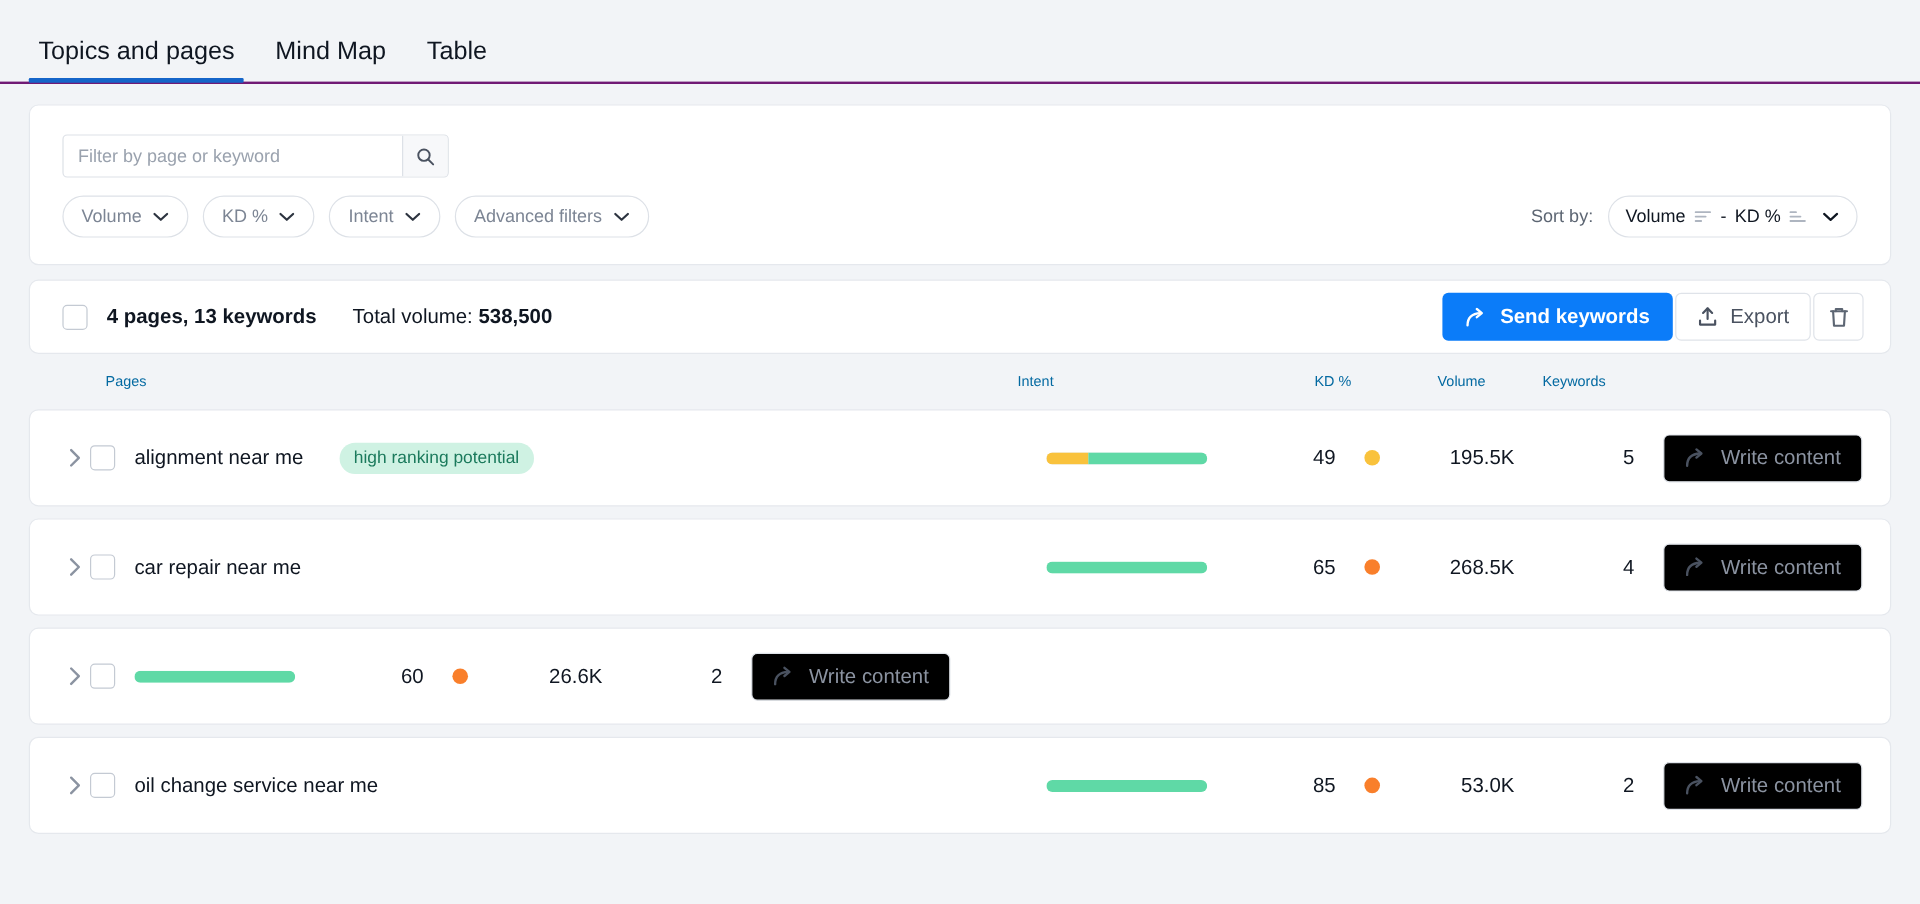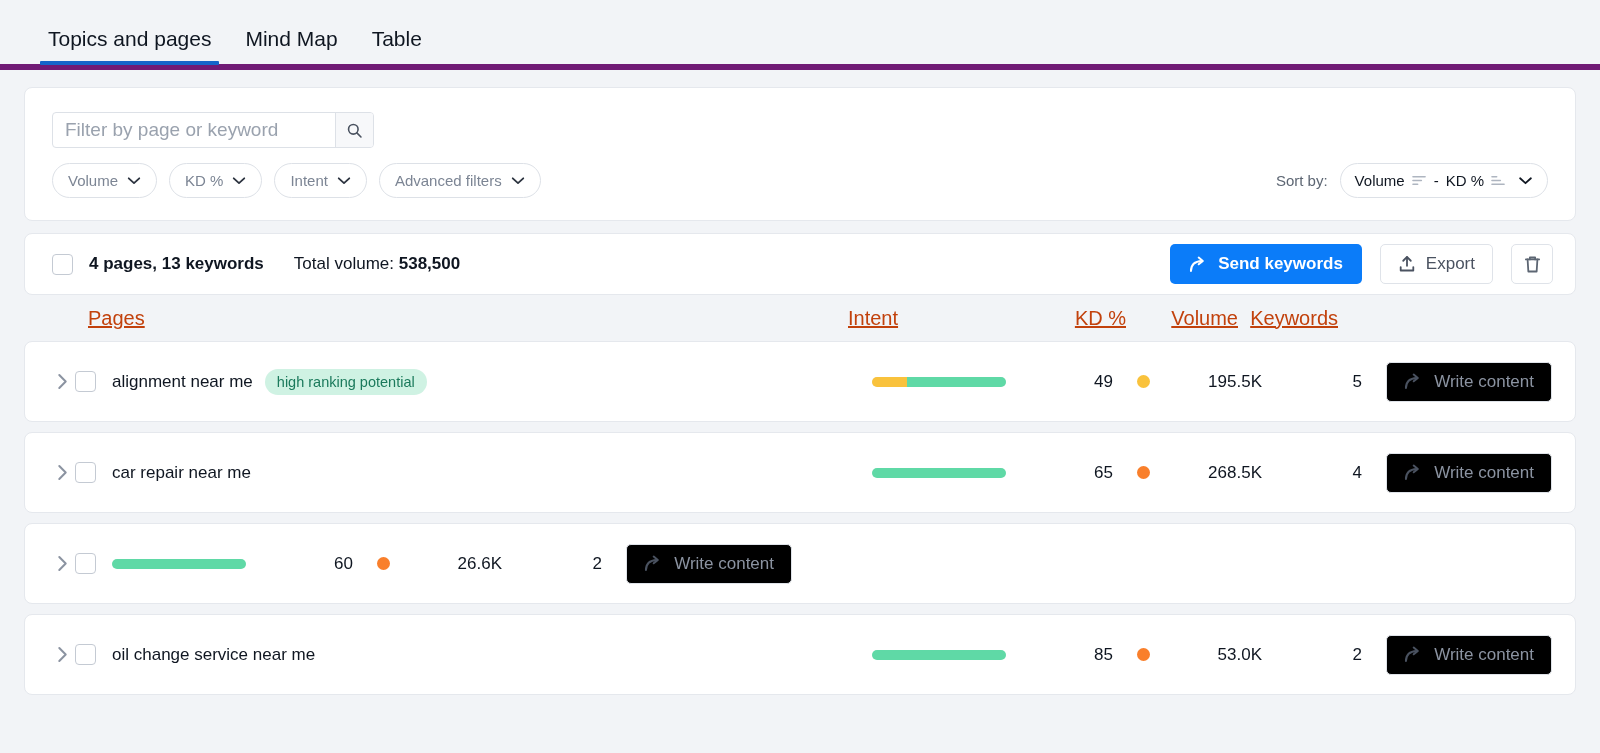--- a/index.html
+++ b/index.html
@@ -10,22 +10,22 @@
     -webkit-font-smoothing: antialiased;
   }
   body { overflow: hidden; position: relative; }
 
   
   .tabbar {
     height: 70px;
     background: #f2f4f7;
     display: flex;
     align-items: flex-end;
-    padding-left: 40px;
-    border-bottom: 6px solid #701a75;
+    padding-left: 24px;
+    border-bottom: 2px solid #701a75;
     position: relative;
   }
   .tab {
     font-size: 21px;
     color: #0f1621;
     padding: 0 8px 15px 8px;
     margin-right: 18px;
     cursor: pointer;
     position: relative;
     line-height: 1;
@@ -63,21 +63,21 @@
     border: 1px solid #dde1e7;
     border-radius: 4px;
     overflow: hidden;
     background: #fff;
   }
   .search-input {
     flex: 1;
     border: none;
     outline: none;
     padding: 0 12px;
-    font-size: 19px;
+    font-size: 15px;
     color: #ef4444;
     font-family: inherit;
     background: transparent;
   }
   .search-input::placeholder { color: #9aa2ae; }
   .search-btn {
     width: 38px;
     border: none;
     border-left: 1px solid #dde1e7;
     background: #f7f8fa;
@@ -156,21 +156,21 @@
     margin-left: 16px;
     white-space: nowrap;
   }
   .summary-vol {
     font-size: 17px;
     color: #0f1621;
     margin-left: 30px;
     white-space: nowrap;
   }
   .summary-vol b { font-weight: bold; }
-  .act-right { margin-left: auto; display: flex; align-items: center; gap: 18px; }
+  .act-right { margin-left: auto; display: flex; align-items: center; gap: 2px; }
 
   .btn-primary {
     height: 40px;
     background: #0b7cf9;
     color: #fff;
     border: none;
     border-radius: 5px;
     font-size: 17px;
     font-weight: bold;
     display: inline-flex;
@@ -216,21 +216,21 @@
 
   
   .thead {
     display: flex;
     align-items: center;
     height: 46px;
     margin: 0 24px;
     padding-left: 64px;
     padding-right: 22px;
   }
-  .th { font-size: 20px; color: #c2410c; white-space: nowrap; text-decoration: underline; }
+  .th { font-size: 12px; color: #0369a1; white-space: nowrap; }
 
   .col-pages   { width: 760px; }
   .col-intent  { width: 168px; }
   .col-kd      { width: 110px; text-align: right; }
   .col-volume  { width: 112px; text-align: right; }
   .col-kw      { width: 100px; text-align: right; }
   .col-action  { width: 190px; display: flex; justify-content: flex-end; }
 
   .row {
     background: #fff;
@@ -247,21 +247,21 @@
     width: 26px;
     color: #8b93a1;
     font-size: 20px;
     cursor: pointer;
     flex: none;
     display: flex;
     align-items: center;
     justify-content: center;
   }
   .row .cbox { margin-right: 16px; }
-  .pagecell { display: flex; align-items: center; gap: 12px; }
+  .pagecell { display: flex; align-items: center; gap: 30px; }
   .pagename { font-size: 17px; color: #0f1621; white-space: nowrap; }
   .badge {
     background: #cff2e3;
     color: #1b7a5c;
     font-size: 14.5px;
     border-radius: 13px;
     padding: 5px 12px;
     white-space: nowrap;
   }
 

